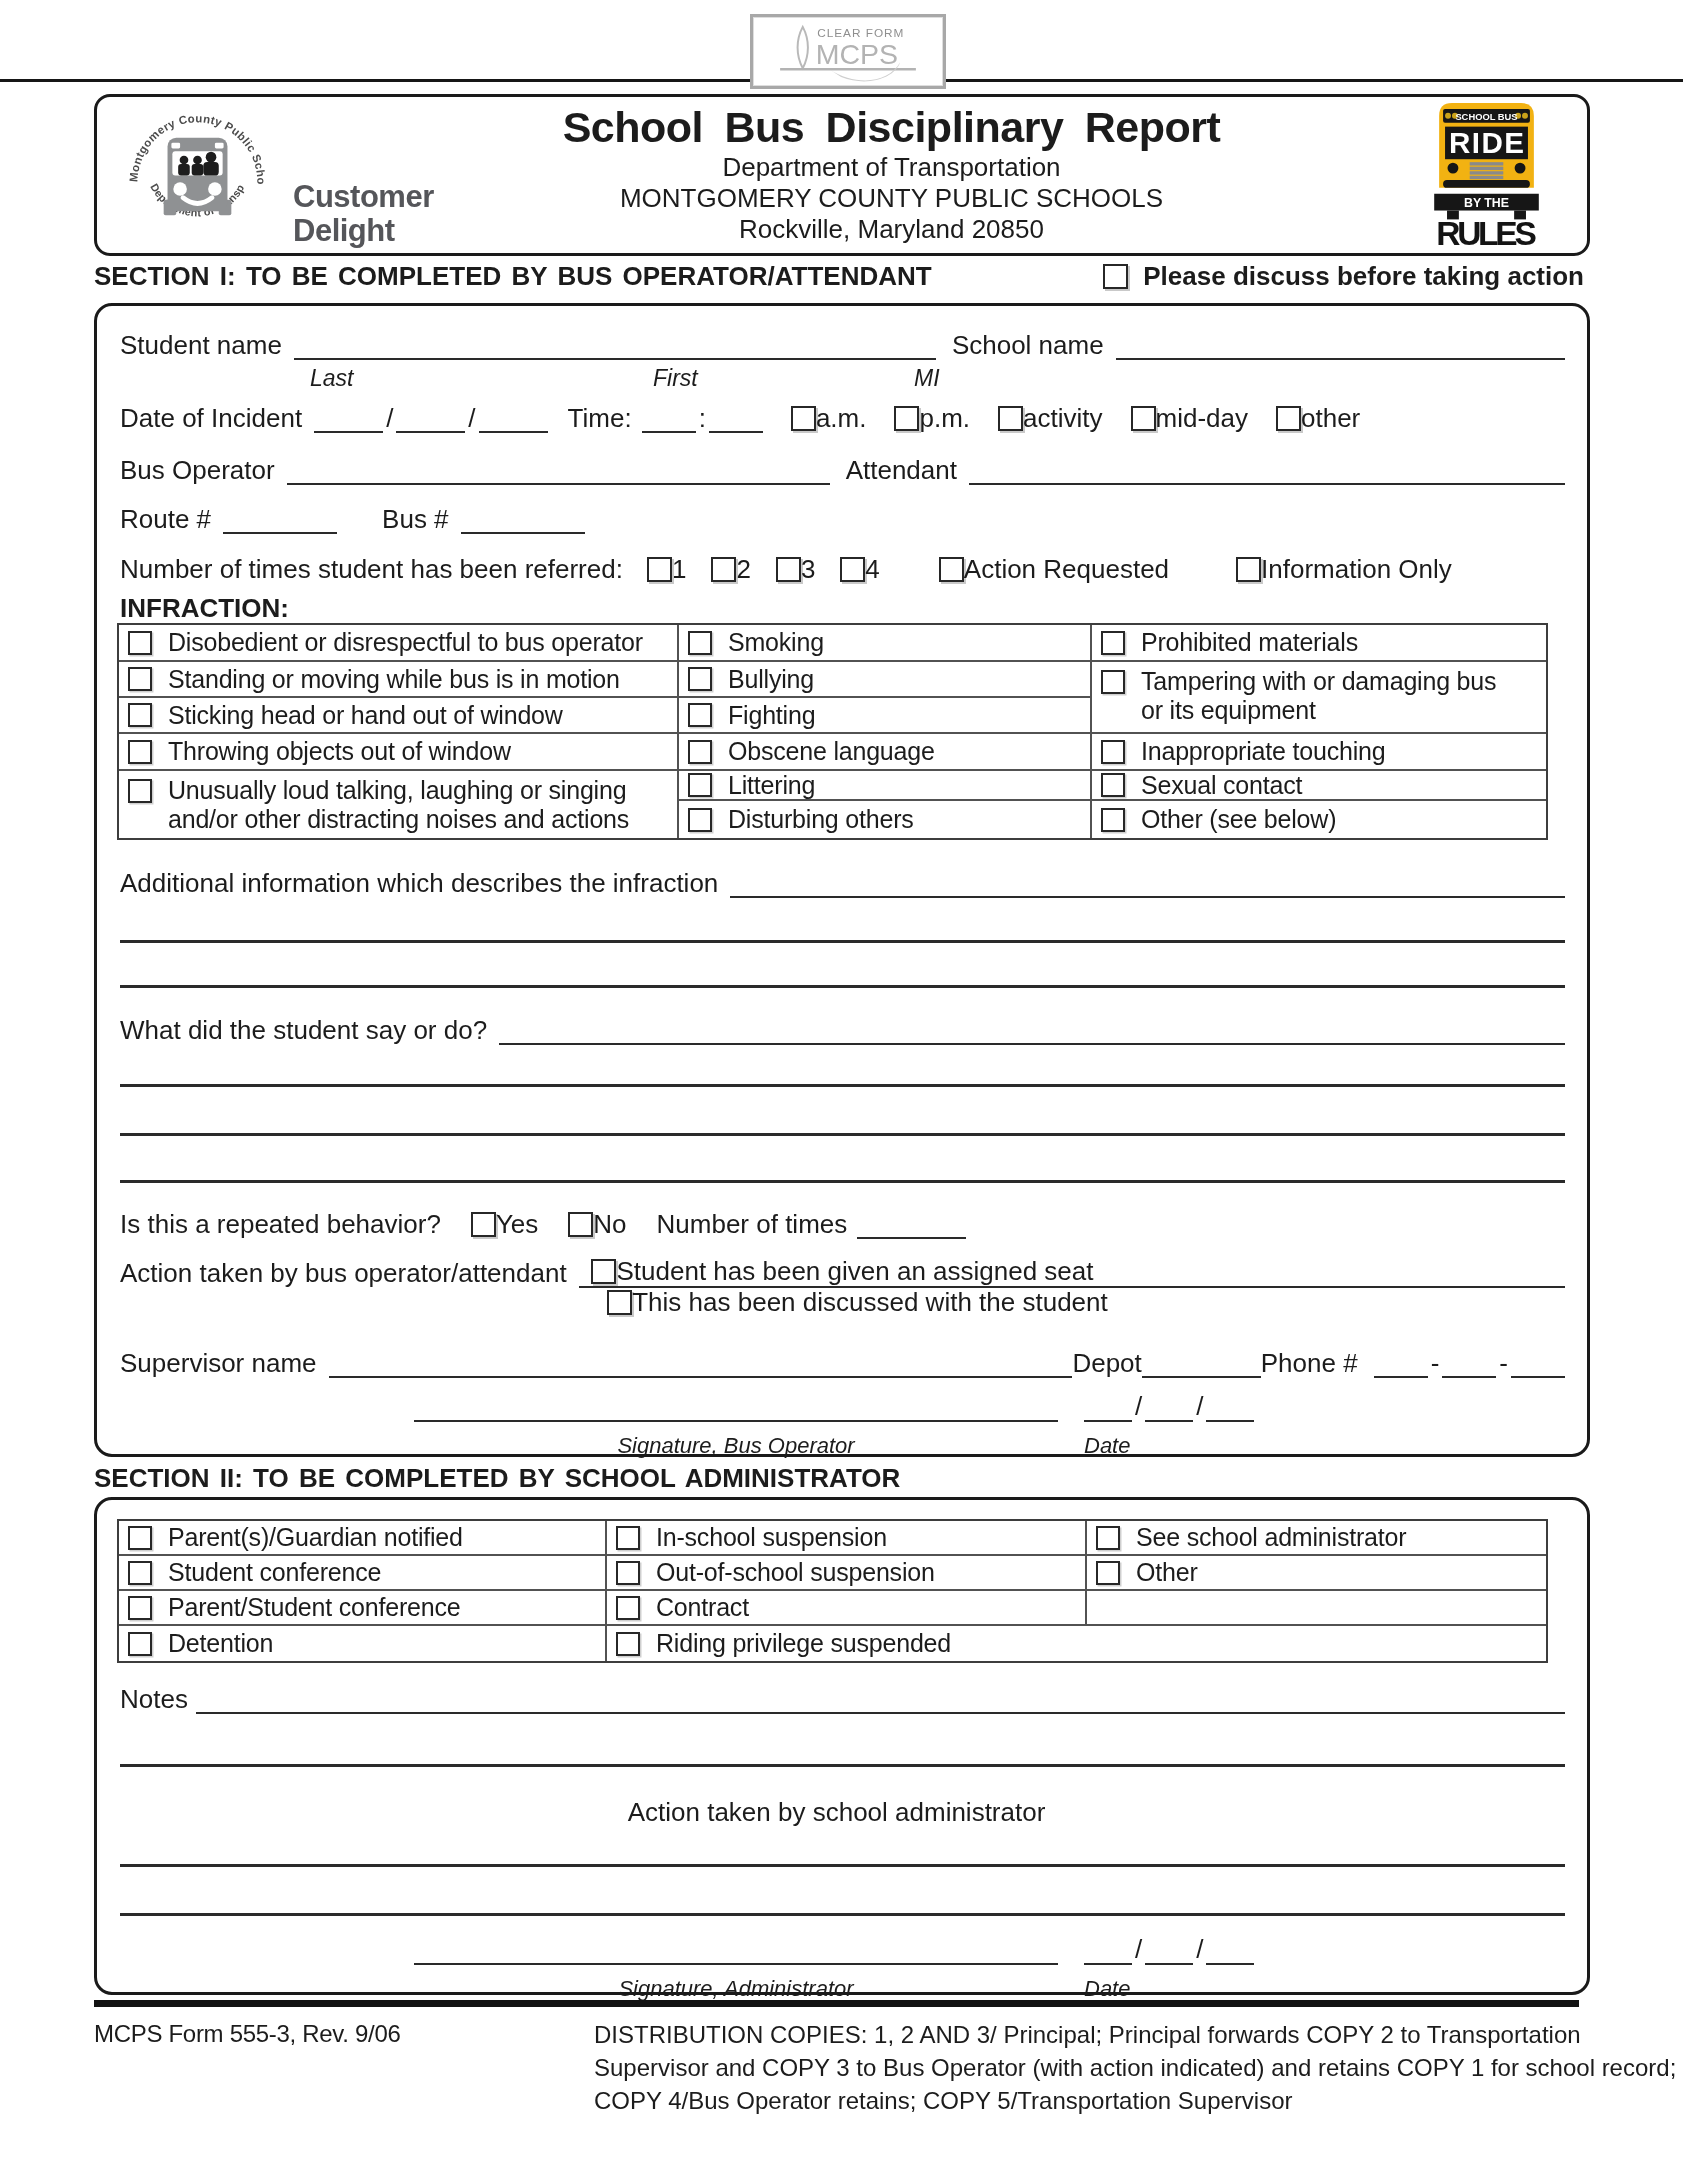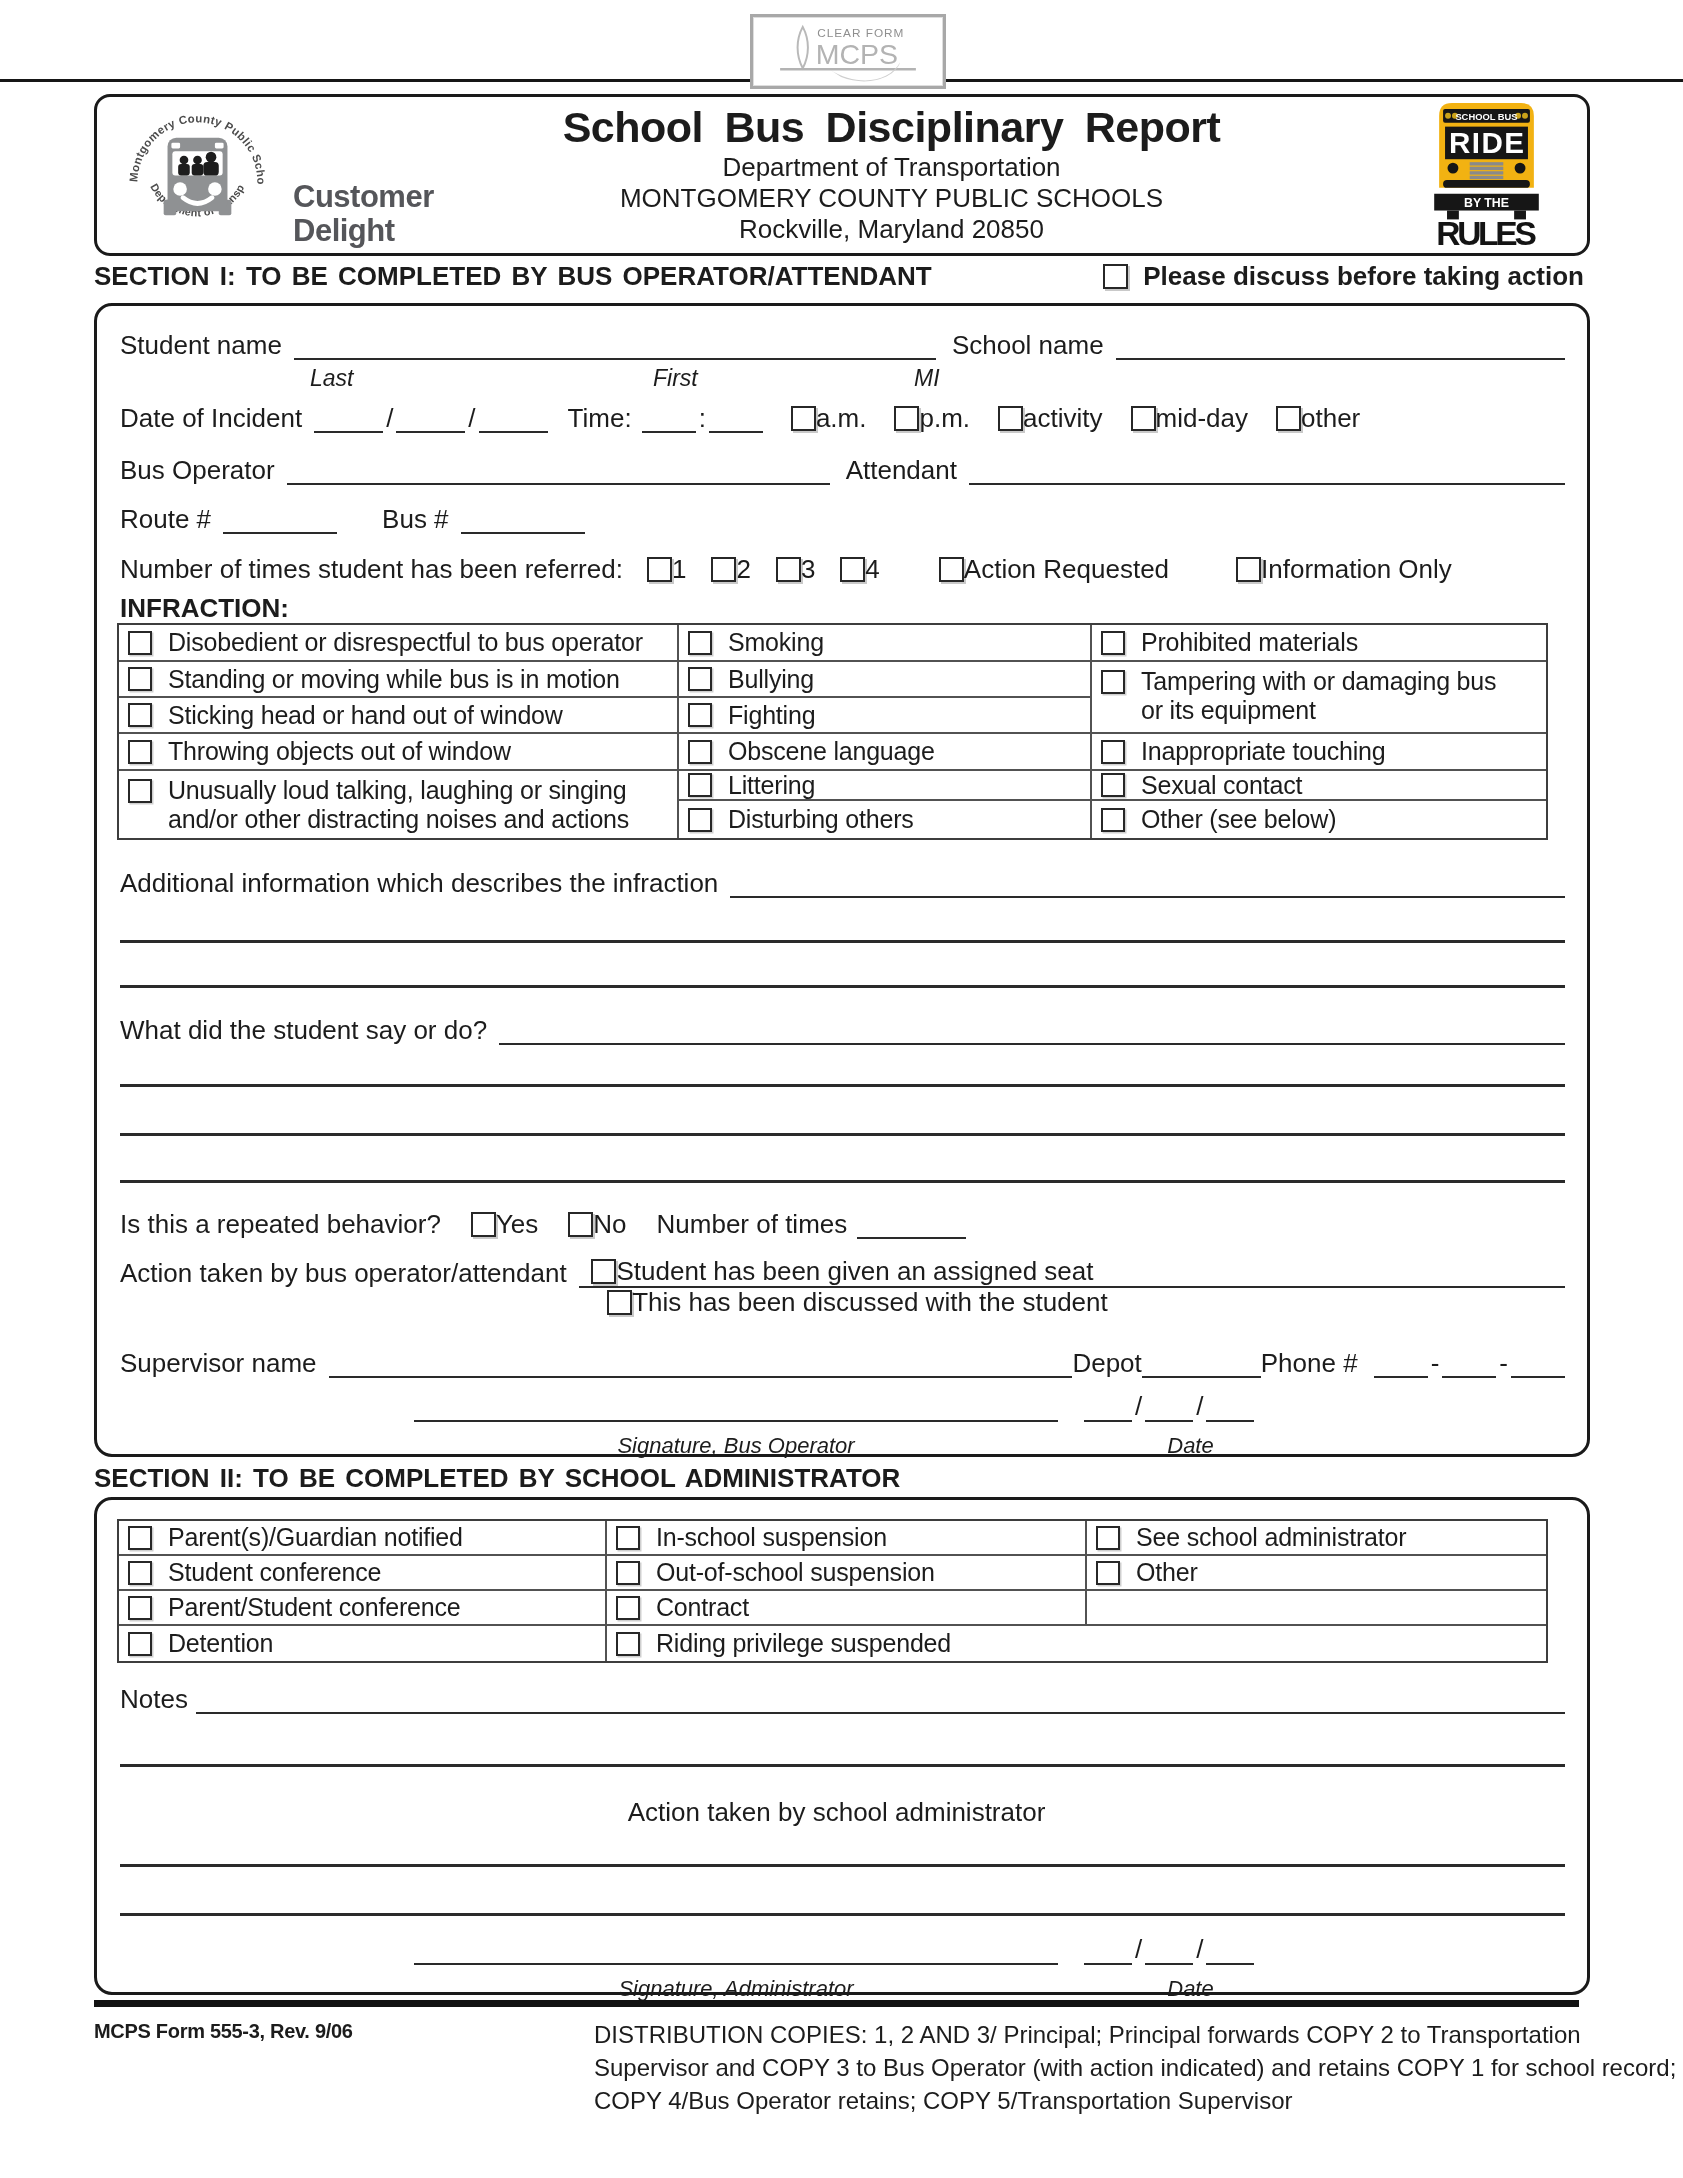--- a/index.html
+++ b/index.html
@@ -92,31 +92,31 @@
   
   .sigblock { position:absolute; left:317px; display:flex; flex-direction:column; font-size:26px; }
   #sig1 { top:1085px; } #sig2 { top:434px; }
   .sigrow { display:flex; align-items:flex-end; }
   .sigline { width:644px; border-bottom:2.5px solid #2a2a2a; height:28px; }
   .sigdate { display:flex; align-items:flex-end; margin-left:26px; }
   .sd { width:48px; border-bottom:2.5px solid #2a2a2a; height:28px; display:inline-block; }
   .sigdate .slash { font-size:26px; }
   .sigcaps { display:flex; font-size:22px; font-style:italic; margin-top:11px; }
   .cap1 { width:644px; text-align:center; }
-  .cap2 { width:213px; margin-left:26px; text-align:center; }
+  .cap2 { width:213px; margin-left:26px; }
 
   
   #r-notes   { top:184px; }
   #nb1 { top:264px; }
   #r-action2 { top:297px;flex-direction:column; }
   #nb2 { top:364px; } #nb3 { top:413px; }
 
   
   .bar { position:absolute; left:94px; top:2000px; width:1485px; height:7px; background:#121212; }
-  .formno { position:absolute; left:94px; top:2020px; font-size:20px; font-weight:bold;
+  .formno { position:absolute; left:94px; top:2020px; font-size:24px; font-weight:normal;
             letter-spacing:-0.3px; }
   .dist { position:absolute; left:594px; top:2018px; font-size:24px; line-height:33px; }
 
   .mr8{margin-right:8px;} .mr10{margin-right:10px;} .mr12{margin-right:12px;}
   .ml16{margin-left:16px;} .ml20{margin-left:20px;} .ml25{margin-left:25px;}
   .ml28{margin-left:28px;} .ml30{margin-left:30px;} .ml45{margin-left:45px;}
   .ml55{margin-left:67px;} .ml60{margin-left:59px;}
 </style>
 </head>
 <body>

